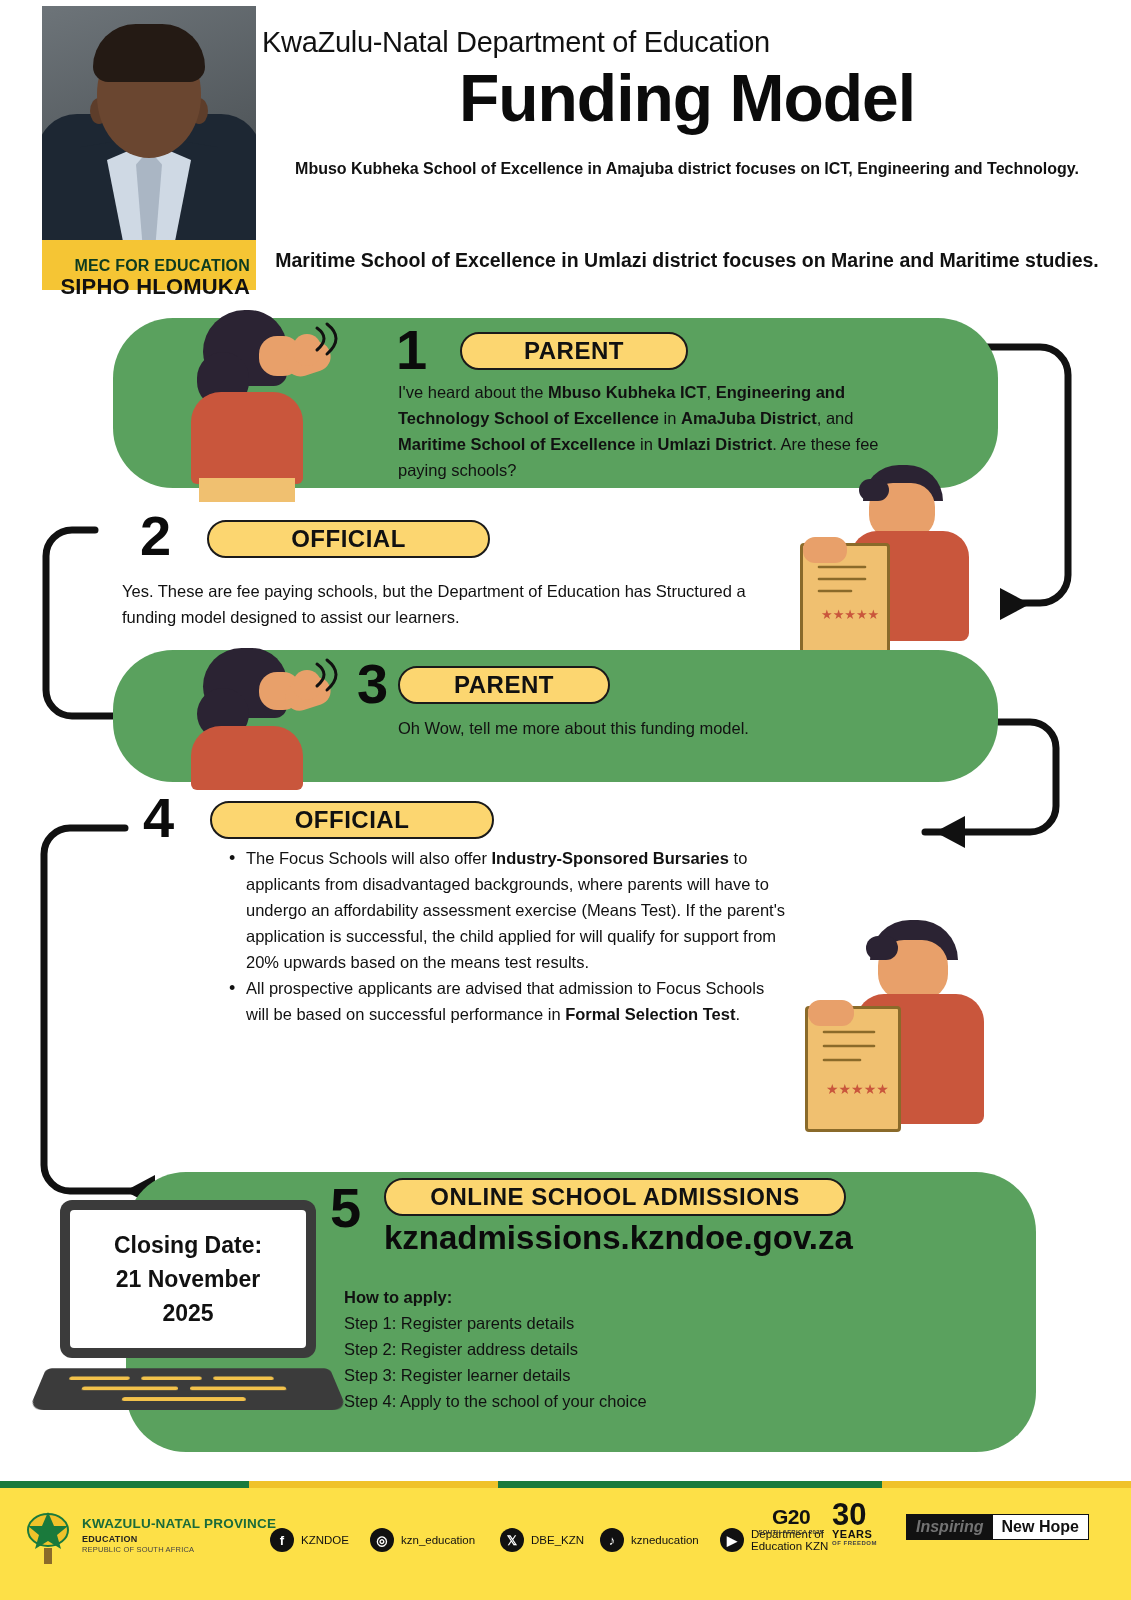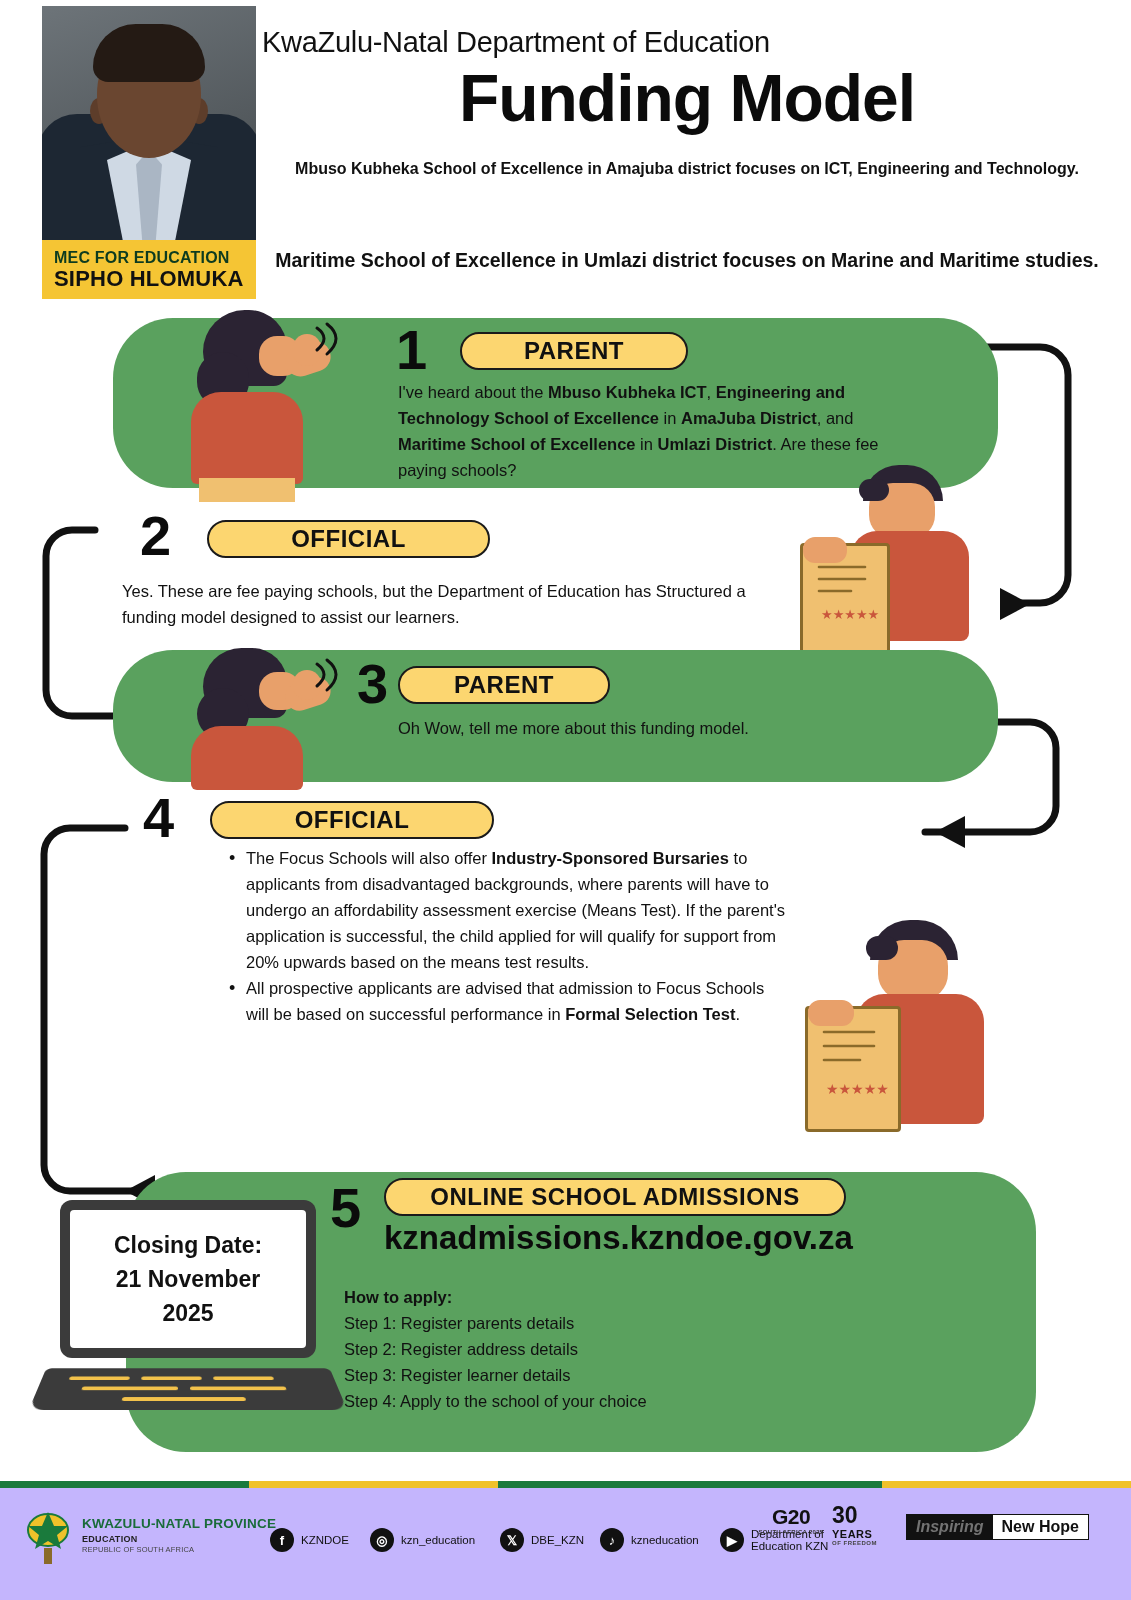--- a/index.html
+++ b/index.html
@@ -46,22 +46,22 @@
     position: absolute; left: 50%; bottom: 36px; transform: translateX(-50%);
     width: 26px; height: 104px; background: #aab6c4;
     clip-path: polygon(50% 0, 100% 14%, 72% 100%, 28% 100%, 0 14%);
   }
   .mec-collar-l, .mec-collar-r {
     position: absolute; bottom: 60px; width: 56px; height: 92px; background: #1d2733;
   }
   .mec-collar-l { left: 38px; clip-path: polygon(100% 0, 100% 100%, 0 100%, 0 10%); }
   .mec-collar-r { right: 38px; clip-path: polygon(0 0, 100% 10%, 100% 100%, 0 100%); }
   .mec-bar {
-    position: absolute; left: 42px; top: 240px; width: 214px; height: 59px;
-    background: #f5c534; padding: 8px 6px 0 12px;
+    position: absolute; left: 42px; top: 240px; width: 214px; height: 50px;
+    background: #f5c534; padding: 16px 6px 0 12px; text-align: right;
   }
   .mec-bar .l1 { font-size: 16px; font-weight: 700; color: #0d3b1f; letter-spacing: .2px; line-height: 19px;}
   .mec-bar .l2 { font-size: 22px; font-weight: 800; color: #111; letter-spacing: .2px; line-height: 24px;}
 
   .hdr-dept {
     position: absolute; left: 262px; top: 26px; width: 850px;
     text-align: left; font-size: 29px; color: #111; letter-spacing: -0.3px;
   }
   .hdr-title {
     position: absolute; left: 262px; top: 60px; width: 850px;
@@ -137,37 +137,37 @@
   ul.bullets li {
     position: relative; padding-left: 19px; font-size: 16.5px; color: #111; line-height: 26px;
   }
   ul.bullets li::before {
     content: "•"; position: absolute; left: 2px; top: 0; font-size: 18px;
   }
 
   
   .footer-stripe { position: absolute; left: 0; top: 1481px; width: 1131px; height: 7px; display: flex; }
   .footer-stripe div { height: 100%; }
-  .footer { position: absolute; left: 0; top: 1488px; width: 1131px; height: 112px; background: #c4b5fd; }
+  .footer { position: absolute; left: 0; top: 1488px; width: 1131px; height: 112px; background: #fde047; }
   .f-coat { position: absolute; left: 22px; top: 16px; width: 52px; height: 62px; }
   .f-prov { position: absolute; left: 82px; top: 28px; }
   .f-prov .t1 { font-size: 13.5px; font-weight: 800; color: #1a6b3a; letter-spacing: .2px; }
   .f-prov .t2 { font-size: 9px; font-weight: 700; color: #222; letter-spacing: .3px; margin-top: 3px;}
   .f-prov .t3 { font-size: 7.5px; color: #444; letter-spacing: .2px; margin-top: 1px;}
   .social { position: absolute; display: flex; align-items: center; gap: 7px; }
   .sbadge {
     width: 24px; height: 24px; border-radius: 50%; background: #111; color: #fff;
     display: flex; align-items: center; justify-content: center; font-size: 13px; font-weight: 700;
   }
   .slabel { font-size: 11.5px; color: #111; }
   .g20 { position: absolute; left: 757px; top: 1505px; width: 68px; text-align: center; }
   .g20 .g-t { font-size: 21px; font-weight: 800; color: #111; letter-spacing: -.5px;}
   .g20 .g-s { font-size: 6px; font-weight: 700; color: #333; letter-spacing: .3px; }
   .yrs { position: absolute; left: 832px; top: 1502px; }
-  .yrs .n { font-size: 23px; font-weight: 800; color: #111; line-height: 26px;}
+  .yrs .n { font-size: 31px; font-weight: 800; color: #111; line-height: 26px;}
   .yrs .w1 { font-size: 11px; font-weight: 700; color: #111; letter-spacing: .5px;}
   .yrs .w2 { font-size: 6px; font-weight: 700; color: #444; letter-spacing: .5px;}
   .inspiring {
     position: absolute; left: 906px; top: 1514px; display: flex; border: 1.5px solid #111;
   }
   .inspiring .a { background: #111; color: #737373; font-size: 16px; font-weight: 800; padding: 3px 9px; font-style: italic;}
   .inspiring .b2 { background: #fff; color: #111; font-size: 16px; font-weight: 700; padding: 3px 9px; }
 </style>
 </head>
 <body>

